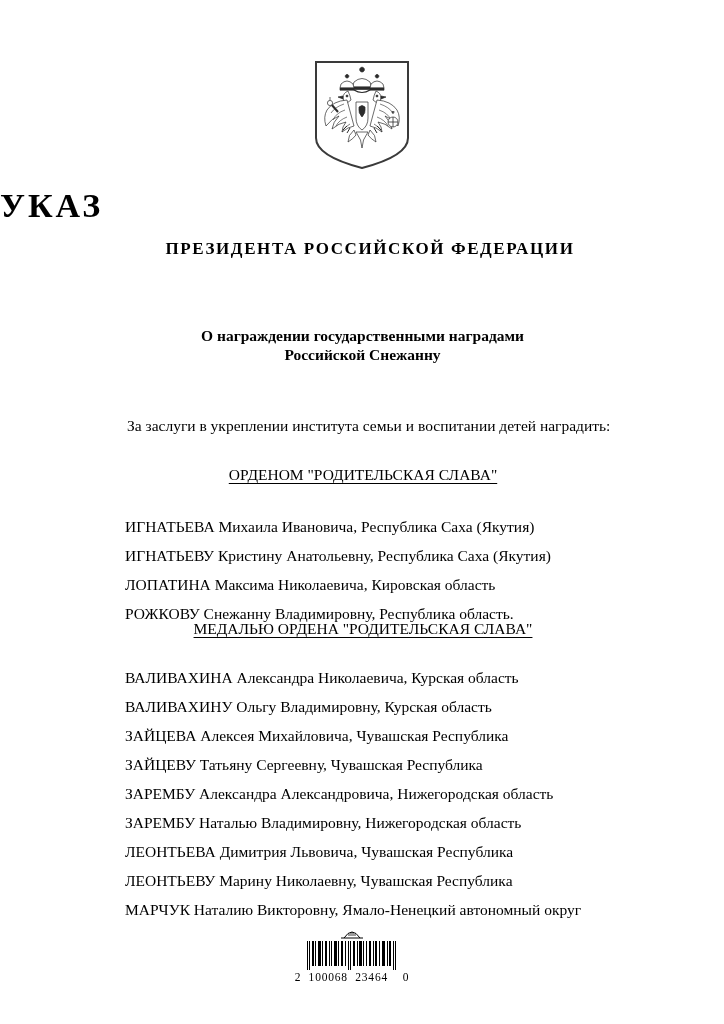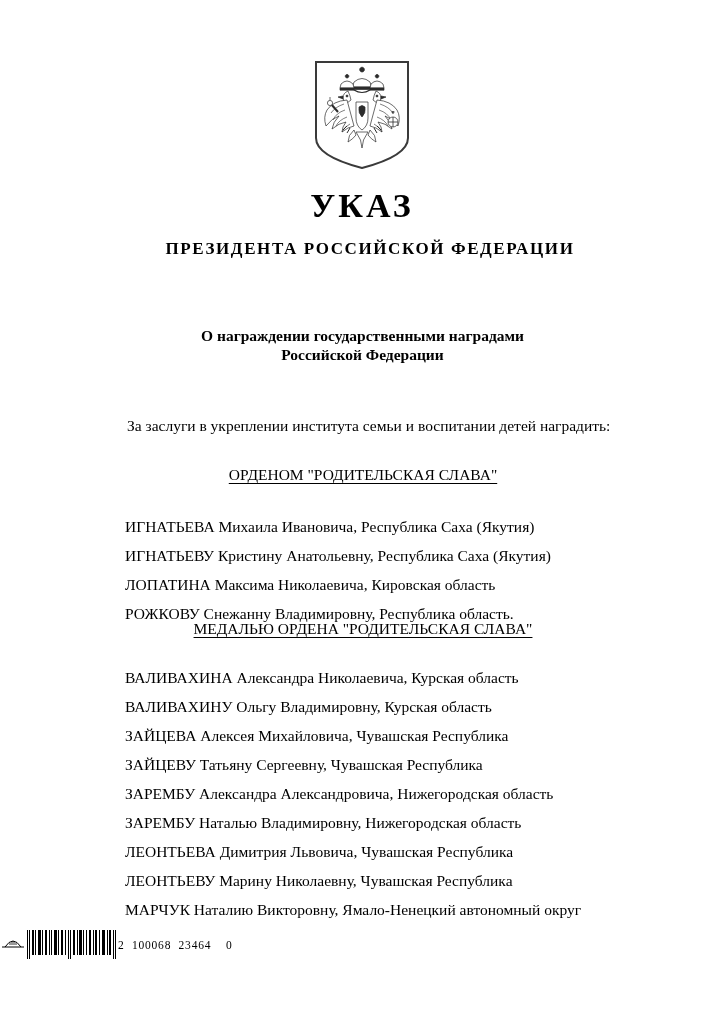--- a/index.html
+++ b/index.html
@@ -35,21 +35,21 @@
     height: 110px;
     display: block;
   }
 
   
   .doc-title {
     position: absolute;
     left: 0;
     top: 189px;
     width: 724px;
-    text-align: center;
+    text-align: left;
     font-size: 34px;
     font-weight: bold;
     letter-spacing: 3px;
     line-height: 1;
   }
   .doc-subtitle {
     position: absolute;
     left: 8px;
     top: 240px;
     width: 724px;
@@ -126,20 +126,21 @@
     text-justify: inter-word;
   }
 
   
   .barcode-block {
     position: absolute;
     left: 0;
     top: 930px;
     width: 704px;
     display: flex;
+    flex-direction: column;
     align-items: center;
   }
   .barcode-mark {
     width: 26px;
     height: 10px;
     margin-bottom: 1px;
   }
   .barcode-bars {
     display: block;
   }
@@ -217,21 +218,21 @@
         <path d="M63 66 l4 4 M60 68 l3 5" stroke-width="1" fill="none"></path>
       </g>
     </svg>
   </div>
 
   <div class="doc-title">УКАЗ</div>
   <div class="doc-subtitle">ПРЕЗИДЕНТА РОССИЙСКОЙ ФЕДЕРАЦИИ</div>
 
   <div class="subject">
     <div>О награждении государственными наградами</div>
-    <div>Российской Федерации</div>
+    <div>Российской Снежанну</div>
   </div>
 
   <p class="intro">За заслуги в укреплении института семьи и воспитании детей наградить:</p>
 
   <div class="award-heading" id="heading-order">
     <span class="u">ОРДЕНОМ "РОДИТЕЛЬСКАЯ СЛАВА"</span>
   </div>
   <div class="recipients" id="list-order">
     <div class="recipient">ИГНАТЬЕВА Михаила Ивановича, Республика Саха (Якутия)</div>
     <div class="recipient">ИГНАТЬЕВУ Кристину Анатольевну, Республика Саха (Якутия)</div>

